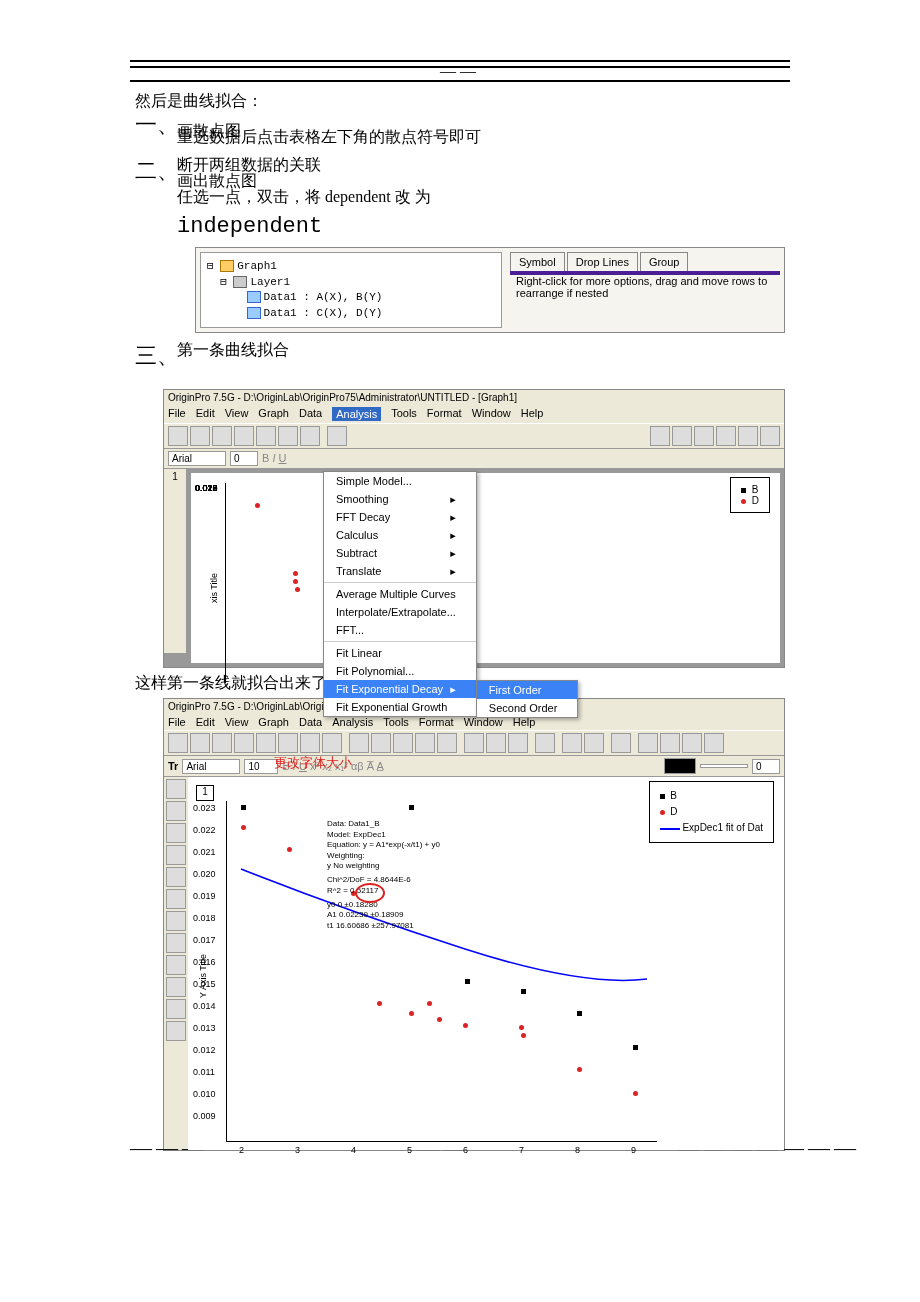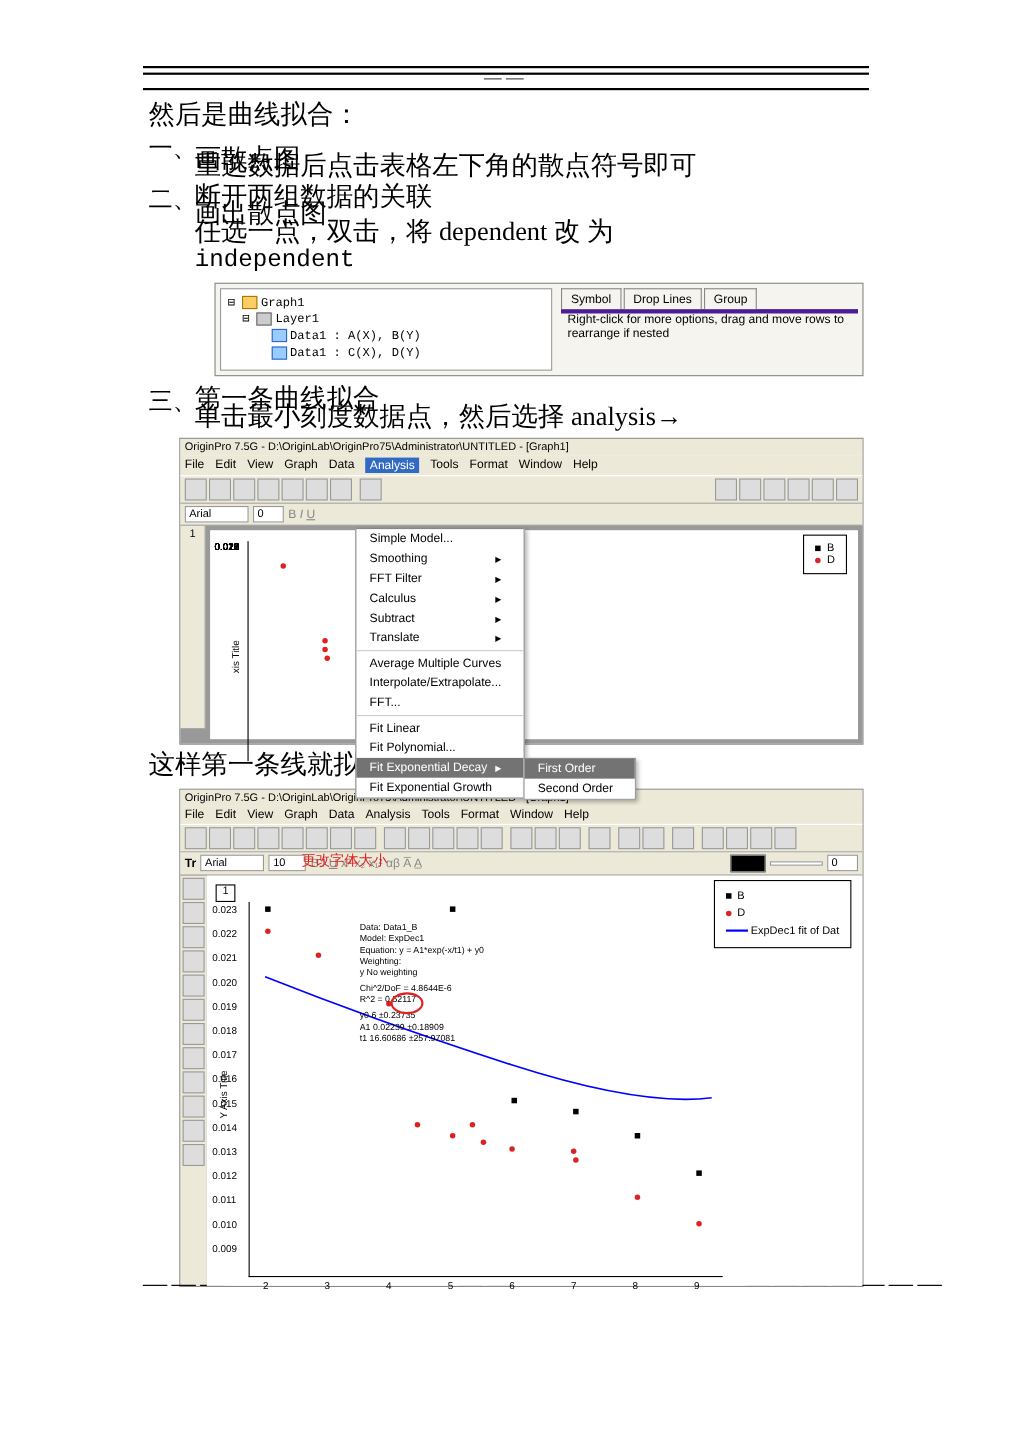--- a/index.html
+++ b/index.html
@@ -1,21 +1,21 @@
 <!DOCTYPE html>
 <html><head>
 <meta charset="utf-8">
 <style>
 body{margin:0;font-family:'SimSun',serif;font-size:16px;background:#fff;width:920px}
 .page{padding:0 40px}
 .hr-double{border-top:2px solid #000;border-bottom:2px solid #000;height:4px;margin:60px 90px 2px 90px}
 .hr-thin{border-top:2px solid #000;margin:0 90px 0 90px}
 .center-dash{text-align:center;letter-spacing:4px;margin-top:-8px}
 .content{padding:10px 95px 0 95px}
-.cn{font-size:24px;line-height:1.15}
+.cn{font-size:16px;line-height:1.15}
 .row{display:flex;align-items:flex-start}
 .num{font-size:22px;width:42px;flex-shrink:0}
 .txt{flex:1}
 .overlay{position:relative;height:46px}
 .overlay span{position:absolute;left:0;top:0}
 .mono{font-family:'Courier New',monospace;font-size:22px}
 .box{border:1px solid #888;background:#f6f4ef;font-family:Tahoma,Arial,sans-serif;font-size:11px;margin:8px 0 8px 60px}
 .box-title{padding:4px 8px;font-weight:bold;color:#000}
 .box-body{display:flex;padding:4px}
 .tree{flex:1;border:1px solid #999;background:#fff;padding:6px;margin-right:8px;font-family:'Courier New',monospace;font-size:11px}
@@ -37,21 +37,21 @@
 .hl{background:#316ac5;color:#fff;padding:1px 4px}
 .toolbar{background:#ece9d8;padding:2px 4px;display:flex;gap:2px;border-top:1px solid #fff;border-bottom:1px solid #999}
 .tb-btn{width:18px;height:18px;border:1px solid #999;background:#ddd}
 .toolbar2{background:#ece9d8;padding:2px 4px;display:flex;align-items:center;gap:4px;border-bottom:1px solid #999}
 .font-sel{border:1px solid #999;padding:1px 3px;background:#fff;width:50px;font-size:10px}
 .origin-body{display:flex;background:#999}
 .chart-area{background:#fff;margin:4px;flex:1;padding:10px 10px 10px 30px;position:relative}
 .dropdown{position:absolute;left:132px;top:-2px;background:#fff;border:1px solid #888;box-shadow:2px 2px 4px rgba(0,0,0,.3);font-size:11px;z-index:10}
 .dd-item{padding:3px 20px 3px 12px;white-space:nowrap}
 .dd-sep{border-top:1px solid #ccc;margin:2px 0}
-.dd-hl{background:#737373;color:#fff}
+.dd-hl{background:#3b82f6;color:#fff}
 .submenu{position:absolute;left:100%;top:0;background:#fff;border:1px solid #888;box-shadow:2px 2px 4px rgba(0,0,0,.3)}
 .chart-small{position:relative;height:200px;width:280px;margin-left:4px}
 .axis-label{position:absolute;left:-26px;top:50%;transform:rotate(-90deg);font-size:9px;white-space:nowrap}
 .tick-label{position:absolute;font-size:9px}
 .red-dot{position:absolute;width:5px;height:5px;background:#d22;border-radius:50%}
 .black-sq{position:absolute;width:5px;height:5px;background:#000}
 .legend-box{position:absolute;right:-280px;top:4px;border:1px solid #000;padding:6px 10px;background:#fff;font-size:10px}
 .blue-line{display:inline-block;width:20px;height:2px;background:#00f;vertical-align:middle}
 .legend-box2{position:absolute;right:10px;top:4px;border:1px solid #000;padding:6px 10px;background:#fff;font-size:10px;line-height:1.6}
 .red-annot{position:absolute;color:#d22;font-size:13px;font-family:'SimSun';left:110px;top:-2px}
@@ -113,21 +113,20 @@
           <div style="padding:0 6px 8px 6px">Right-click for more options, drag and move rows to  rearrange if nested</div>
         </div>
       </div>
     </div>
 
     <div class="row">
       <div class="num">三、</div>
       <div class="txt">
         <div class="overlay" style="height:44px">
           <span class="cn" style="top:0">第一条曲线拟合</span>
-          <span class="cn" style="top:16px">单击最小刻度数据点，然后选择 analysis→</span>
         </div>
       </div>
     </div>
 
     <div class="origin-win">
       <div class="title-bar">OriginPro 7.5G - D:\OriginLab\OriginPro75\Administrator\UNTITLED - [Graph1]</div>
       <div class="menu-bar">
         <span>File</span>
         <span>Edit</span>
         <span>View</span>
@@ -166,21 +165,21 @@
             <div style="position:absolute;left:0;top:0;bottom:0;border-left:1px solid #000"></div>
             <div class="red-dot" style="left:30px;top:20px"></div>
             <div class="red-dot" style="left:68px;top:88px"></div>
             <div class="red-dot" style="left:68px;top:96px"></div>
             <div class="red-dot" style="left:70px;top:104px"></div>
           </div>
 
           <div class="dropdown">
             <div class="dd-item">Simple Model...</div>
             <div class="dd-item"><span>Smoothing</span><span class="arrow" style="float:right">▸</span></div>
-            <div class="dd-item"><span>FFT Filter</span><span class="arrow" style="float:right">▸</span></div>
+            <div class="dd-item"><span>FFT Decay</span><span class="arrow" style="float:right">▸</span></div>
             <div class="dd-item"><span>Calculus</span><span class="arrow" style="float:right">▸</span></div>
             <div class="dd-item"><span>Subtract</span><span class="arrow" style="float:right">▸</span></div>
             <div class="dd-item"><span>Translate</span><span class="arrow" style="float:right">▸</span></div>
             <div class="dd-sep"></div>
             <div class="dd-item">Average Multiple Curves</div>
             <div class="dd-item">Interpolate/Extrapolate...</div>
             <div class="dd-item">FFT...</div>
             <div class="dd-sep"></div>
             <div class="dd-item">Fit Linear</div>
             <div class="dd-item">Fit Polynomial...</div>
@@ -305,21 +304,21 @@
             <div class="info-text">
               <div>Data: Data1_B</div>
               <div>Model: ExpDec1</div>
               <div>Equation: y = A1*exp(-x/t1) + y0</div>
               <div>Weighting:</div>
               <div>y        No weighting</div>
               <div style="height:4px"></div>
               <div>Chi^2/DoF    = 4.8644E-6</div>
               <div>R^2      =  0.52117</div>
               <div style="height:4px"></div>
-              <div>y0   6           ±0.23735</div>
+              <div>y0   0           ±0.18280</div>
               <div>A1   0.02239    ±0.18909</div>
               <div>t1   16.60686   ±257.97081</div>
             </div>
             <div class="red-circle" style="left:128px;top:82px"></div>
           </div>
 
           <div class="legend-box2">
             <div><span class="black-sq" style="position:static;display:inline-block"></span>&nbsp;&nbsp;<span>B</span></div>
             <div><span class="red-dot" style="position:static;display:inline-block"></span>&nbsp;&nbsp;<span>D</span></div>
             <div><span class="blue-line"></span>&nbsp;<span>ExpDec1 fit of Dat</span></div>

